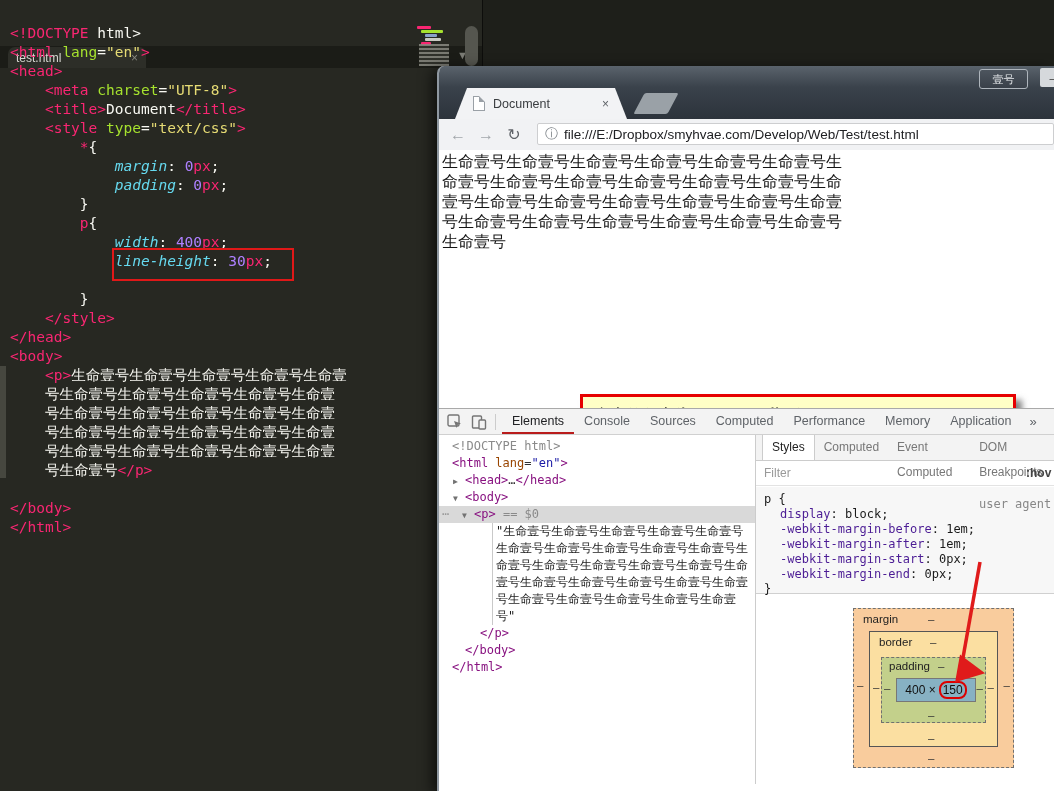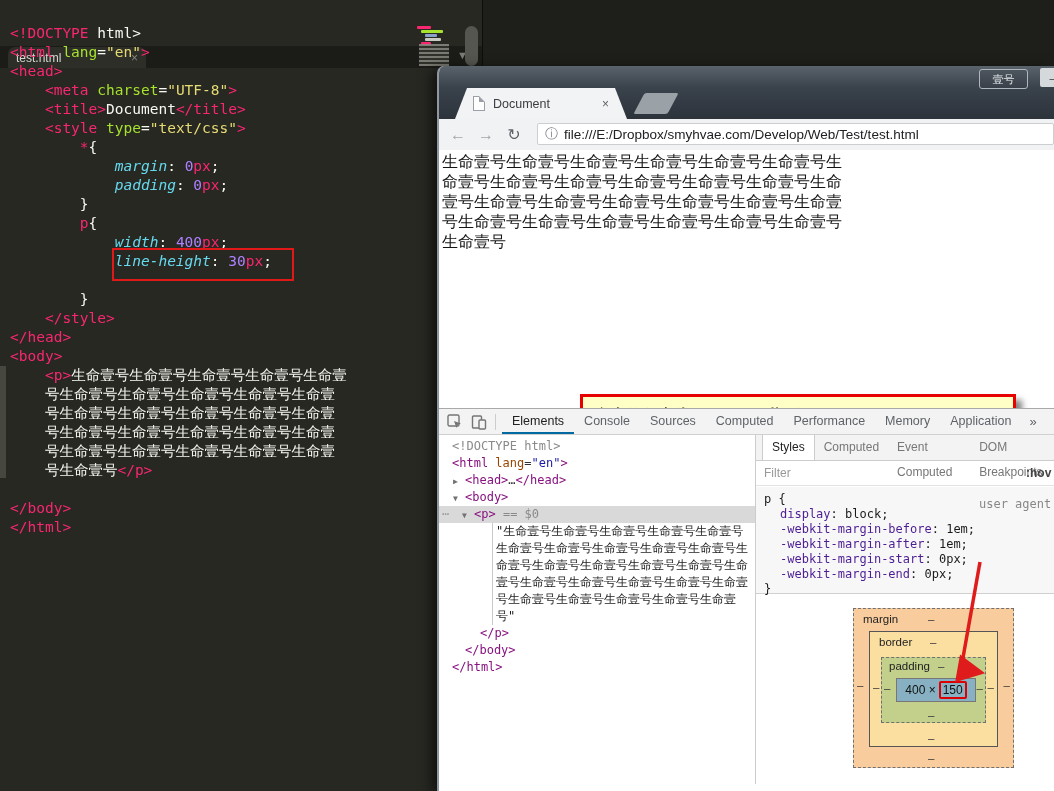--- a/index.html
+++ b/index.html
@@ -62,21 +62,21 @@
       border:3px solid #e60000;box-shadow:6px 6px 6px rgba(90,90,90,.75);padding:7px 12px;}
   .note div{font-size:16px;font-weight:bold;color:#1a1a1a;line-height:24px;white-space:nowrap;
       font-family:"DejaVu Sans",sans-serif;}
   
   .dt{position:absolute;left:0;top:342px;width:100%;height:375px;background:#fff;border-top:1px solid #a9a9a9;box-sizing:border-box;}
   .dt-toolbar{position:absolute;left:0;top:0;width:100%;height:26px;background:#f3f3f3;
       border-bottom:1px solid #d0d0d0;display:flex;align-items:center;box-sizing:border-box;}
   .dt-icon{width:16px;height:16px;margin-left:8px;flex:none;}
   .dt-sep{width:1px;height:16px;background:#ccc;margin:0 6px 0 8px;}
   .dt-tab{font-size:12.5px;color:#5f6368;padding:0 10px;height:25px;line-height:25px;}
-  .dt-tab.active{color:#202124;border-bottom:2px solid #0369a1;box-sizing:border-box;}
+  .dt-tab.active{color:#202124;border-bottom:2px solid #b91c1c;box-sizing:border-box;}
   .dt-more{font-size:13px;color:#5f6368;padding:0 8px;}
   
   .dt-left{position:absolute;left:0;top:26px;width:316px;height:329px;background:#fff;overflow:hidden;
       font-family:"DejaVu Sans Mono",monospace;font-size:12px;line-height:17px;padding-top:3px;box-sizing:border-box;}
   .tr-row{position:relative;height:17px;white-space:nowrap;}
   .tr-row.sel{background:#d9d9d9;}
   .tr-arrow{position:absolute;top:1px;font-size:8px;color:#727272;}
   .tr-dots{position:absolute;left:3px;top:0;color:#9a9a9a;}
   .dtk-tag{color:#881280}.dtk-attr{color:#994500}.dtk-val{color:#1a1aa6}
   .dtk-gray{color:#8a8a8a}.dtk-plain{color:#303030}
@@ -107,21 +107,21 @@
       border:1px dashed #707070;box-sizing:border-box;font-size:11.5px;color:#222;}
   .bm-border{position:absolute;left:15px;top:22px;width:129px;height:116px;background:#fbdfa1;
       border:1px solid #555;box-sizing:border-box;}
   .bm-pad{position:absolute;left:11px;top:25px;width:105px;height:66px;background:#c3d08b;
       border:1px dashed #707070;box-sizing:border-box;}
   .bm-content{position:absolute;left:14px;top:20px;width:80px;height:24px;background:#87b1c3;
       border:1px solid #777;box-sizing:border-box;display:flex;align-items:center;justify-content:center;
       color:#111;font-size:12px;white-space:nowrap;}
   .bm-label{position:absolute;left:9px;top:4px;}
   .bm-dash{position:absolute;color:#333;}
-  .red150{border:2px solid #dd0000;border-radius:2px;padding:0 2px;margin-left:3px;}
+  .red150{border:2px solid #dd0000;border-radius:8px;padding:0 2px;margin-left:3px;}
   .bm-arrow{position:absolute;left:0;top:0;width:300px;height:349px;pointer-events:none;}
 </style>
 </head>
 <body>
 
 <div id="canvas">
 
   <div>
     <div class="ed-tabbar">
       <div class="ed-tab">

